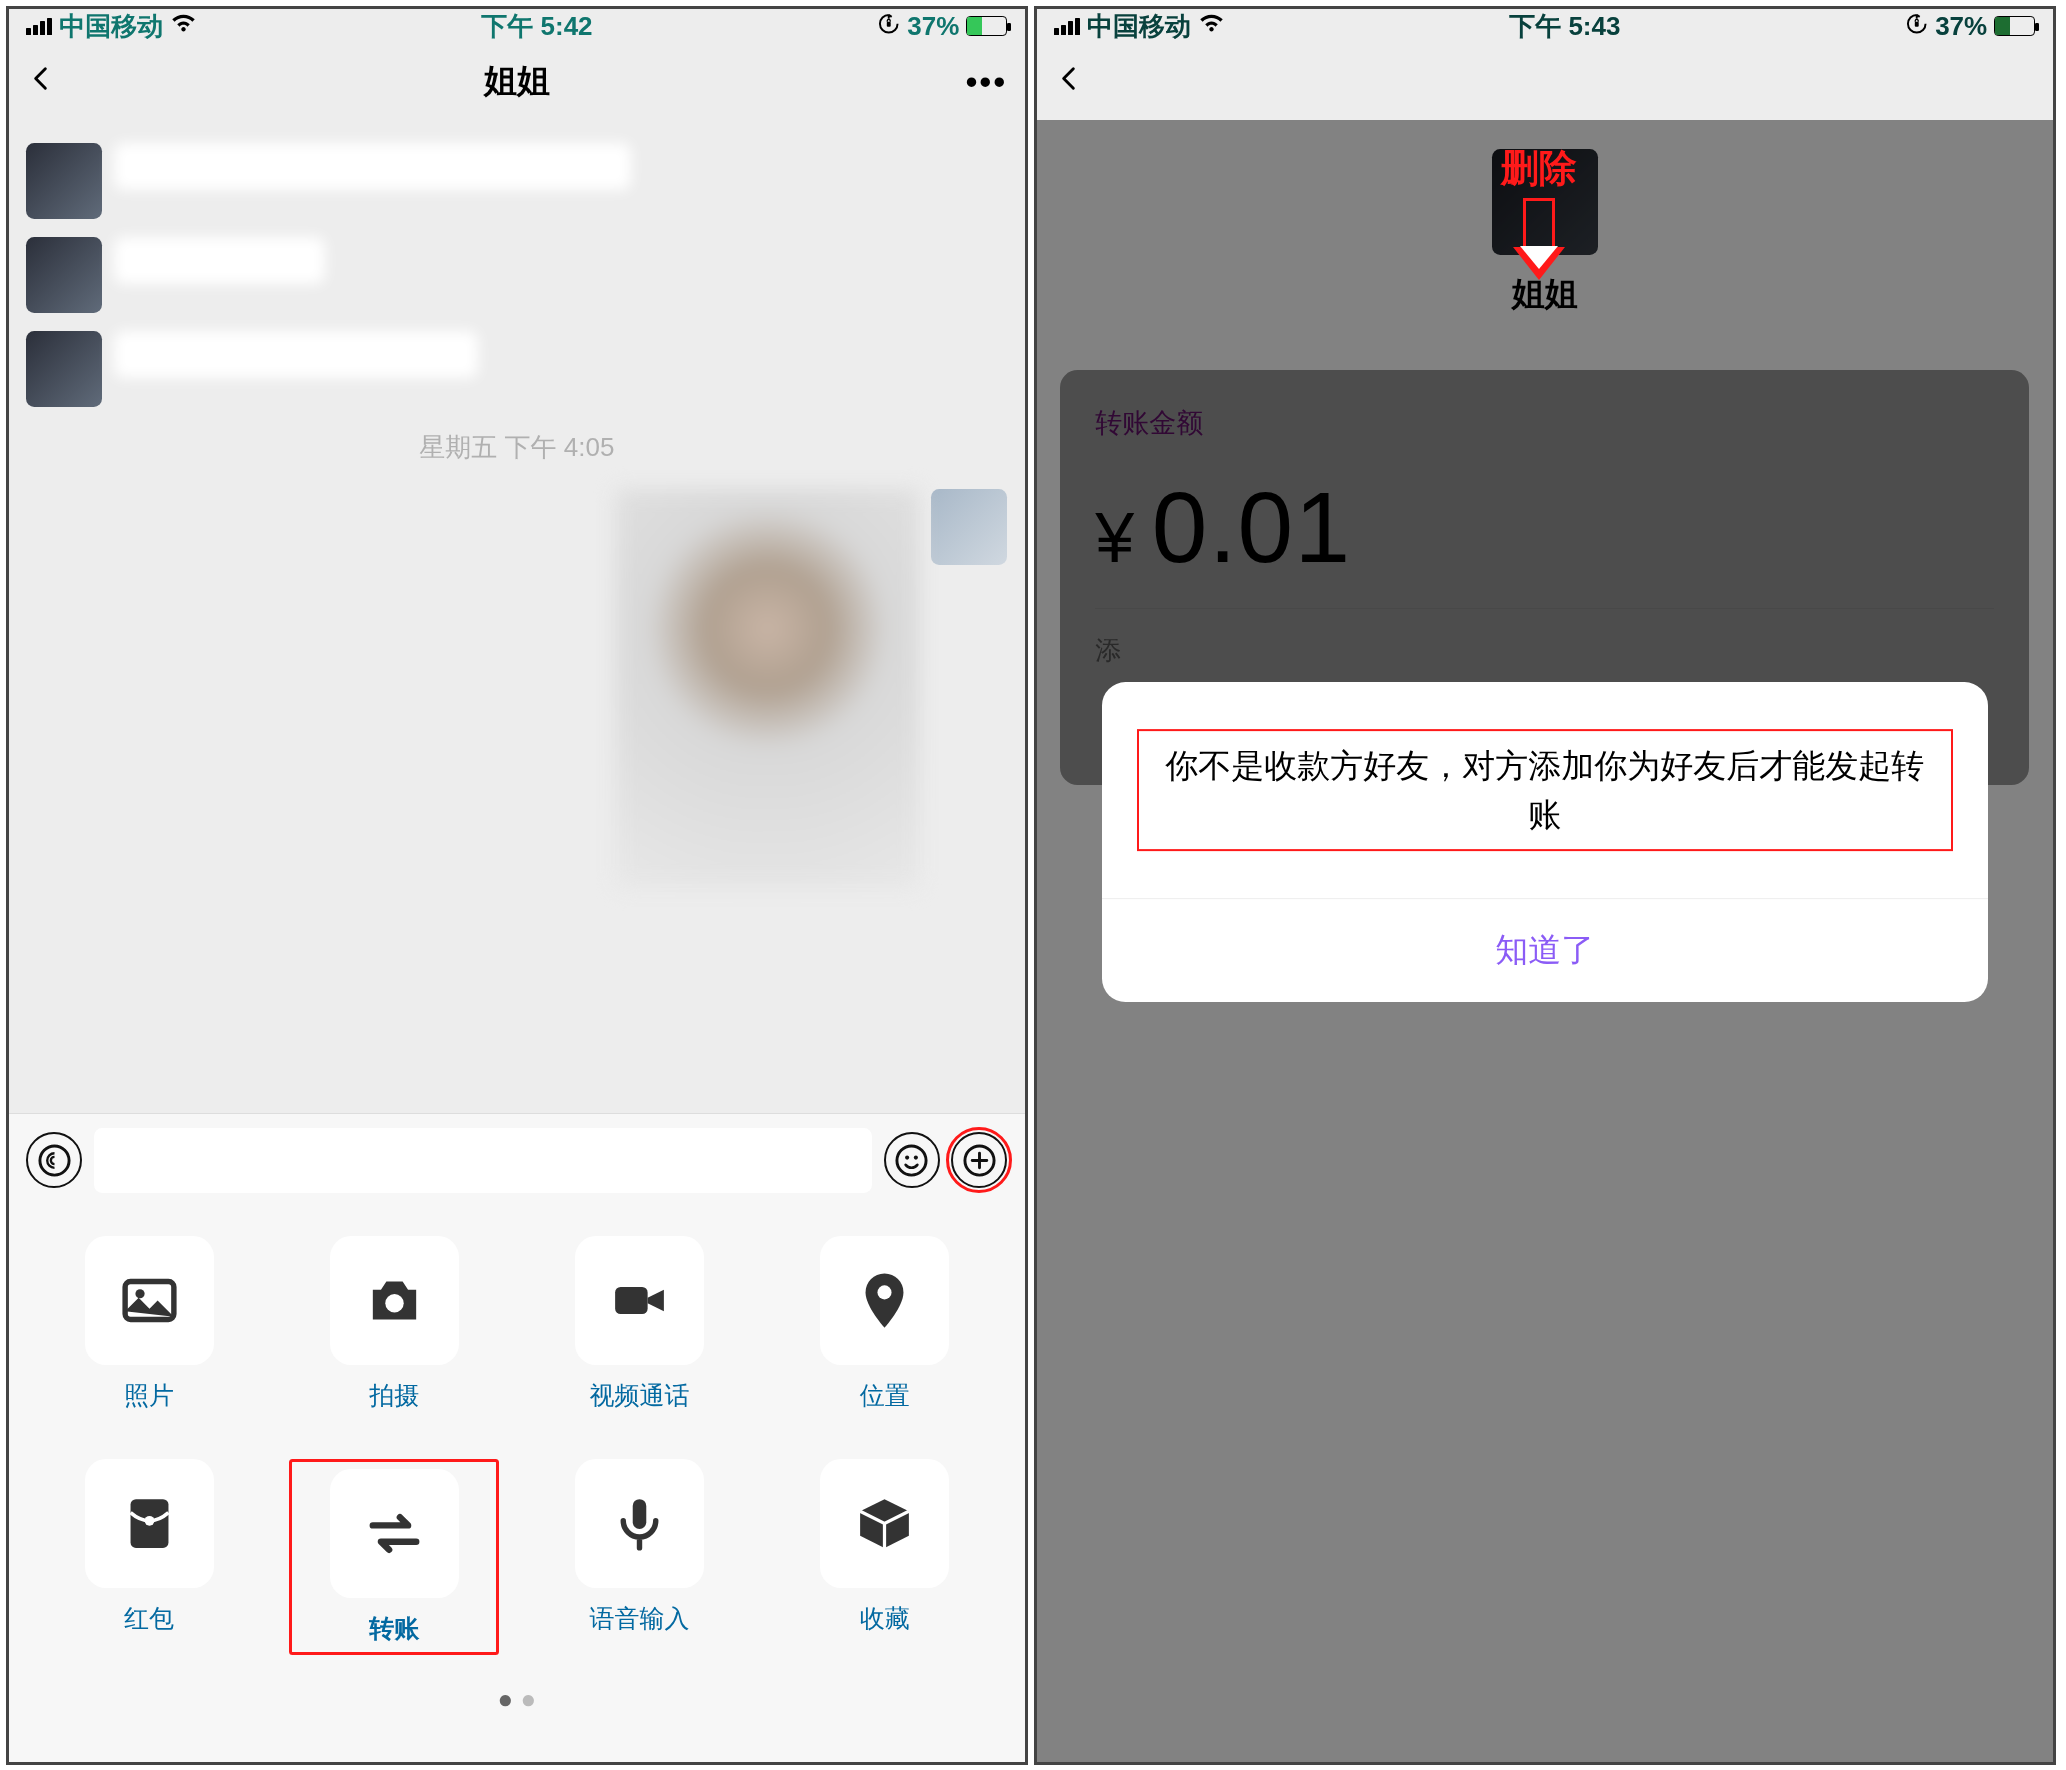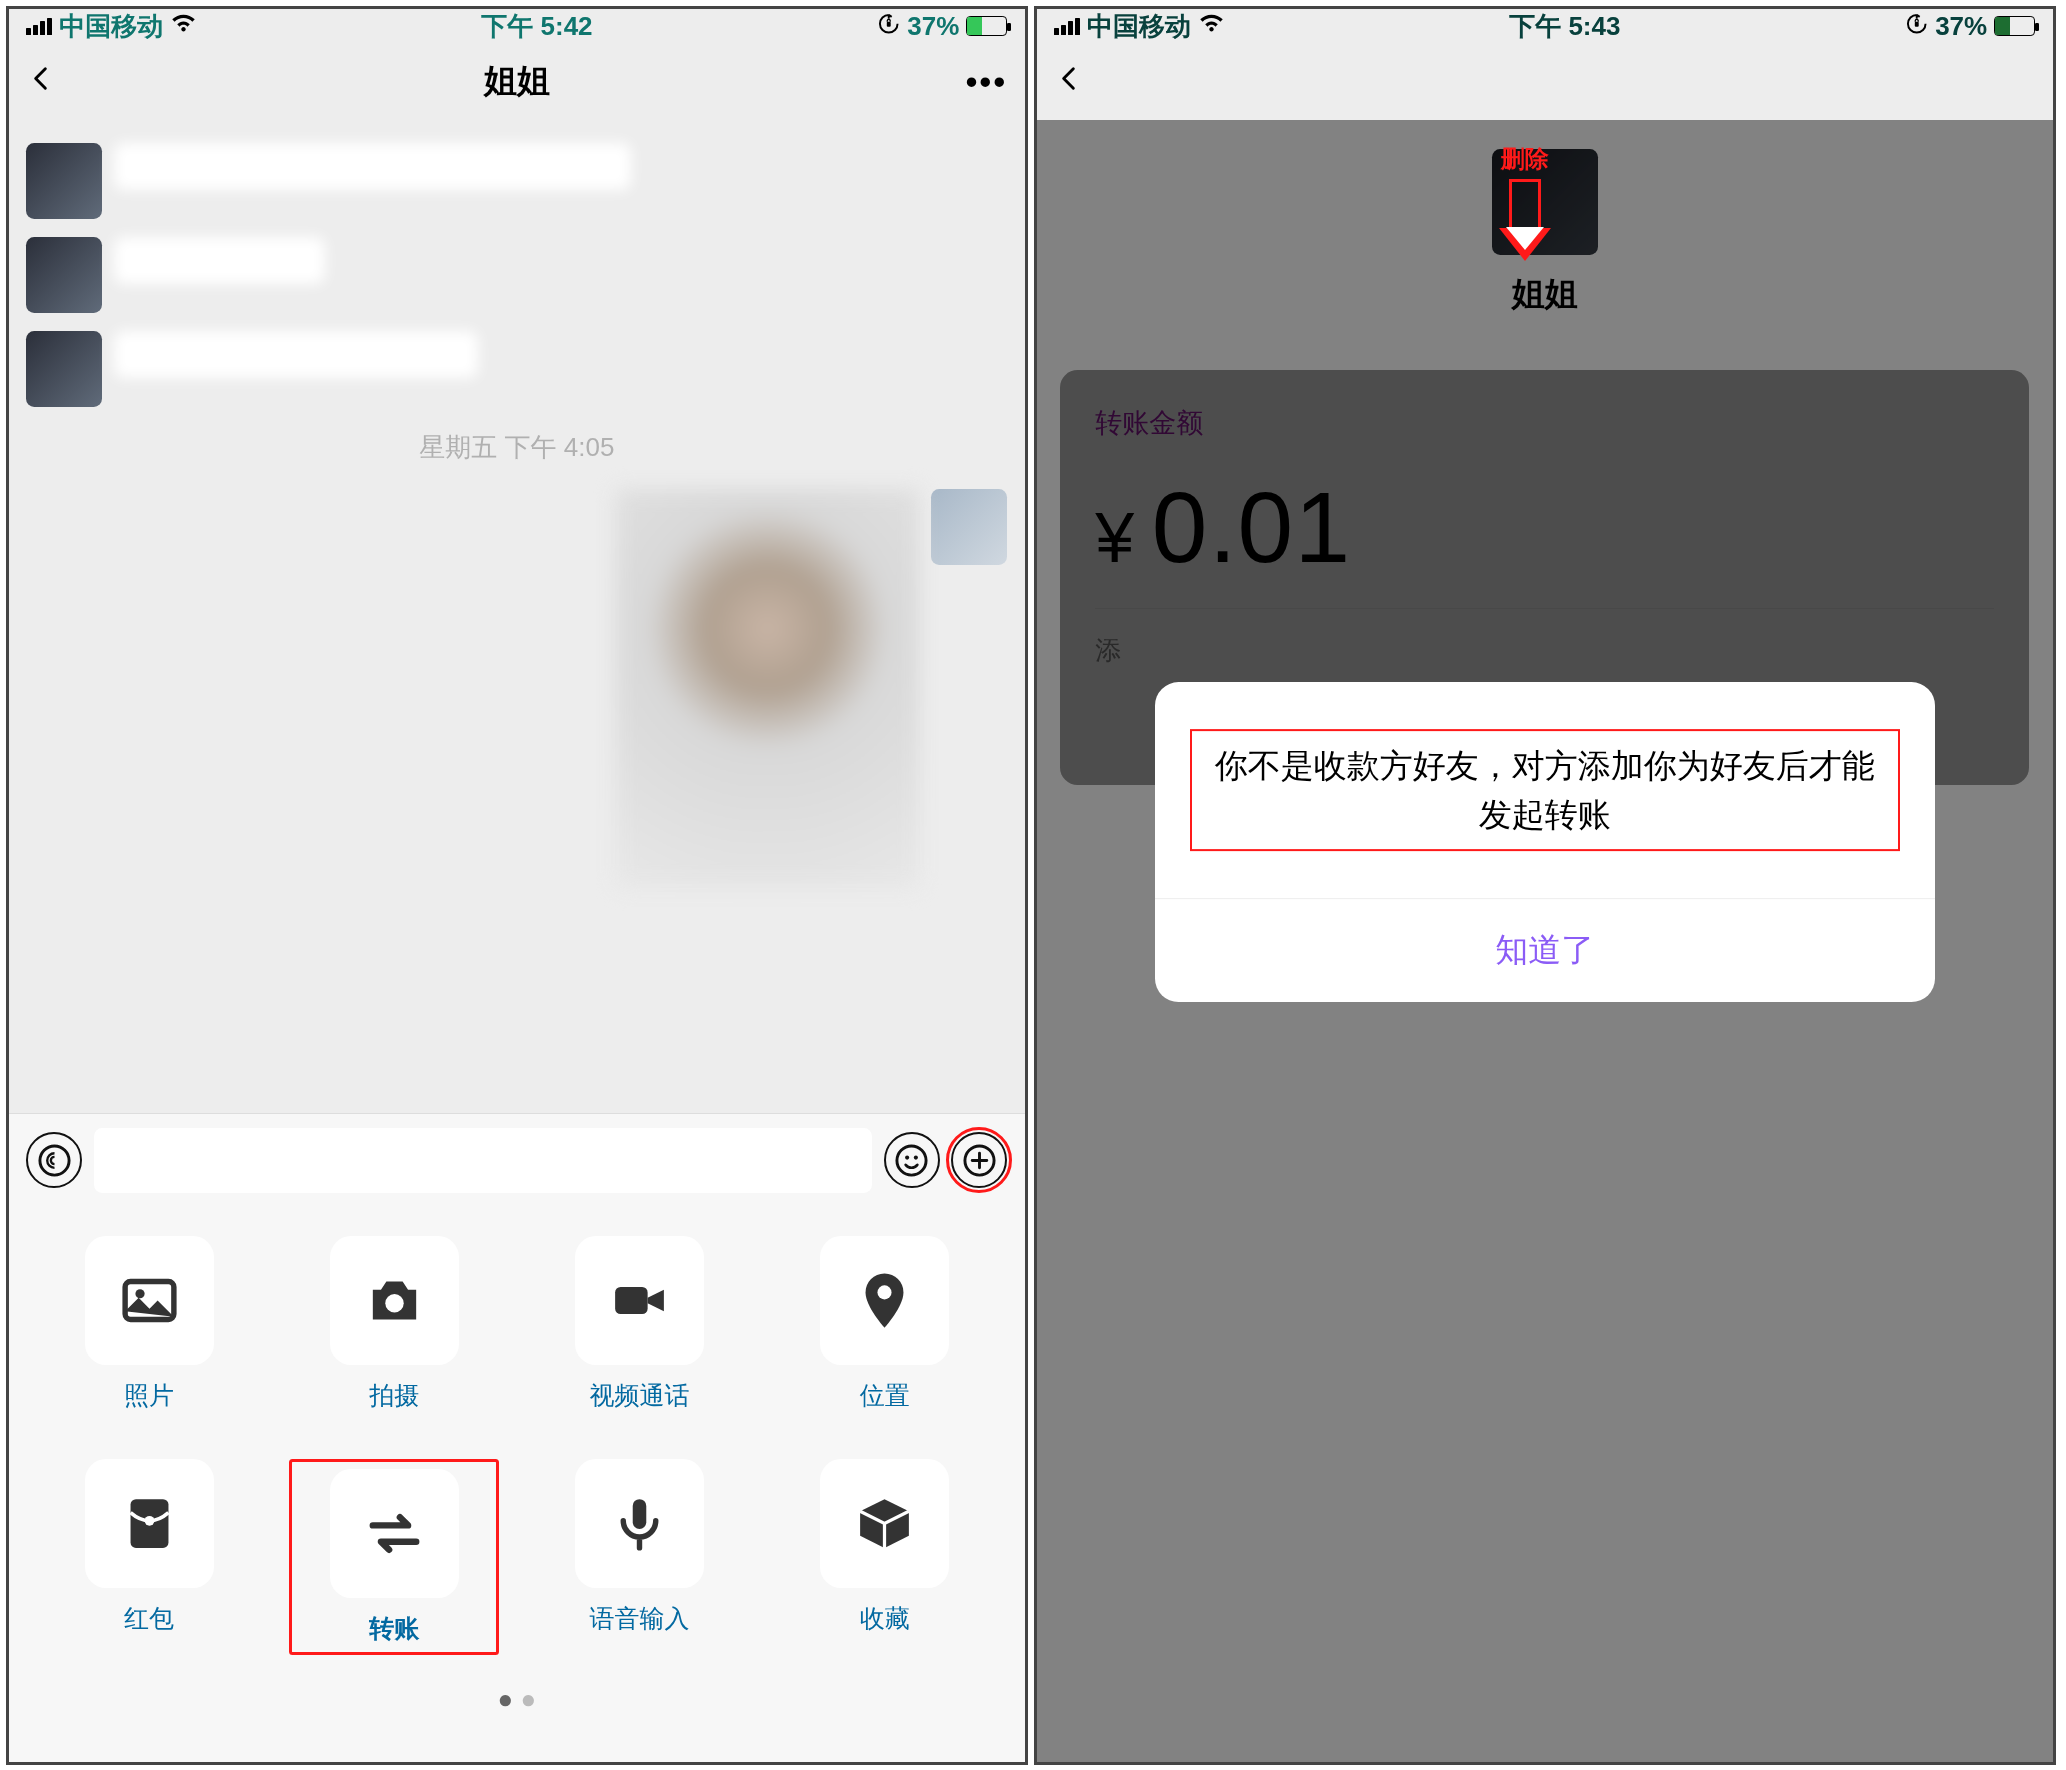--- a/index.html
+++ b/index.html
@@ -137,32 +137,32 @@
     margin: 23.5px 23.5px 0; background:#fff; border-radius: 17.6px; padding: 35px 35px 117px;
   }
   .transfer-label { font-size: 27px; color:#a21caf; margin-bottom: 29px;}
   .amount-row { display:flex; align-items:baseline; gap:17.6px; border-bottom: 1.2px solid #eee; padding-bottom: 23.5px; margin-bottom: 23.5px;}
   .amount-row .cur { font-size: 70px; font-weight:500;}
   .amount-row .val { font-size: 100px; font-weight:500; letter-spacing:1.2px;}
   .note-text { font-size: 26px; color:#888; }
   
   .modal {
     position:absolute; left:50%; top:44%; transform:translate(-50%,-50%);
-    width: 780px; background:#fff; border-radius:23.5px; overflow:hidden;
+    width: 886px; background:#fff; border-radius:23.5px; overflow:hidden;
     z-index: 10;
   }
   .modal-body { padding: 47px 35px 47px; text-align:center; }
   .modal-msg { font-size:33px; font-weight:500; color:#000; line-height:1.5;}
   .modal-msg-box { border: 2.9px solid #ff1a1a; padding: 9.4px 11.7px; display:inline-block;}
   .modal-footer {
     border-top: 1.2px solid #eee; text-align:center; padding: 29px 0;
     font-size: 33px; color:#8b5cf6;
   }
   .annot {
-    position:absolute; z-index:20; color:#ff1a1a; font-size:24px; font-weight:700;
+    position:absolute; z-index:20; color:#ff1a1a; font-size:38px; font-weight:700;
     display:flex; flex-direction:column; align-items:center; gap:3.5px;
   }
   .annot .arrow {
     width: 41px; height:82px; position:relative;
   }
   .annot .arrow:before {
     content:''; position:absolute; left:50%; transform:translateX(-50%);
     top:0; width:26px; height:53px; border:3.5px solid #ff1a1a; border-bottom:none;
   }
   .annot .arrow:after {

